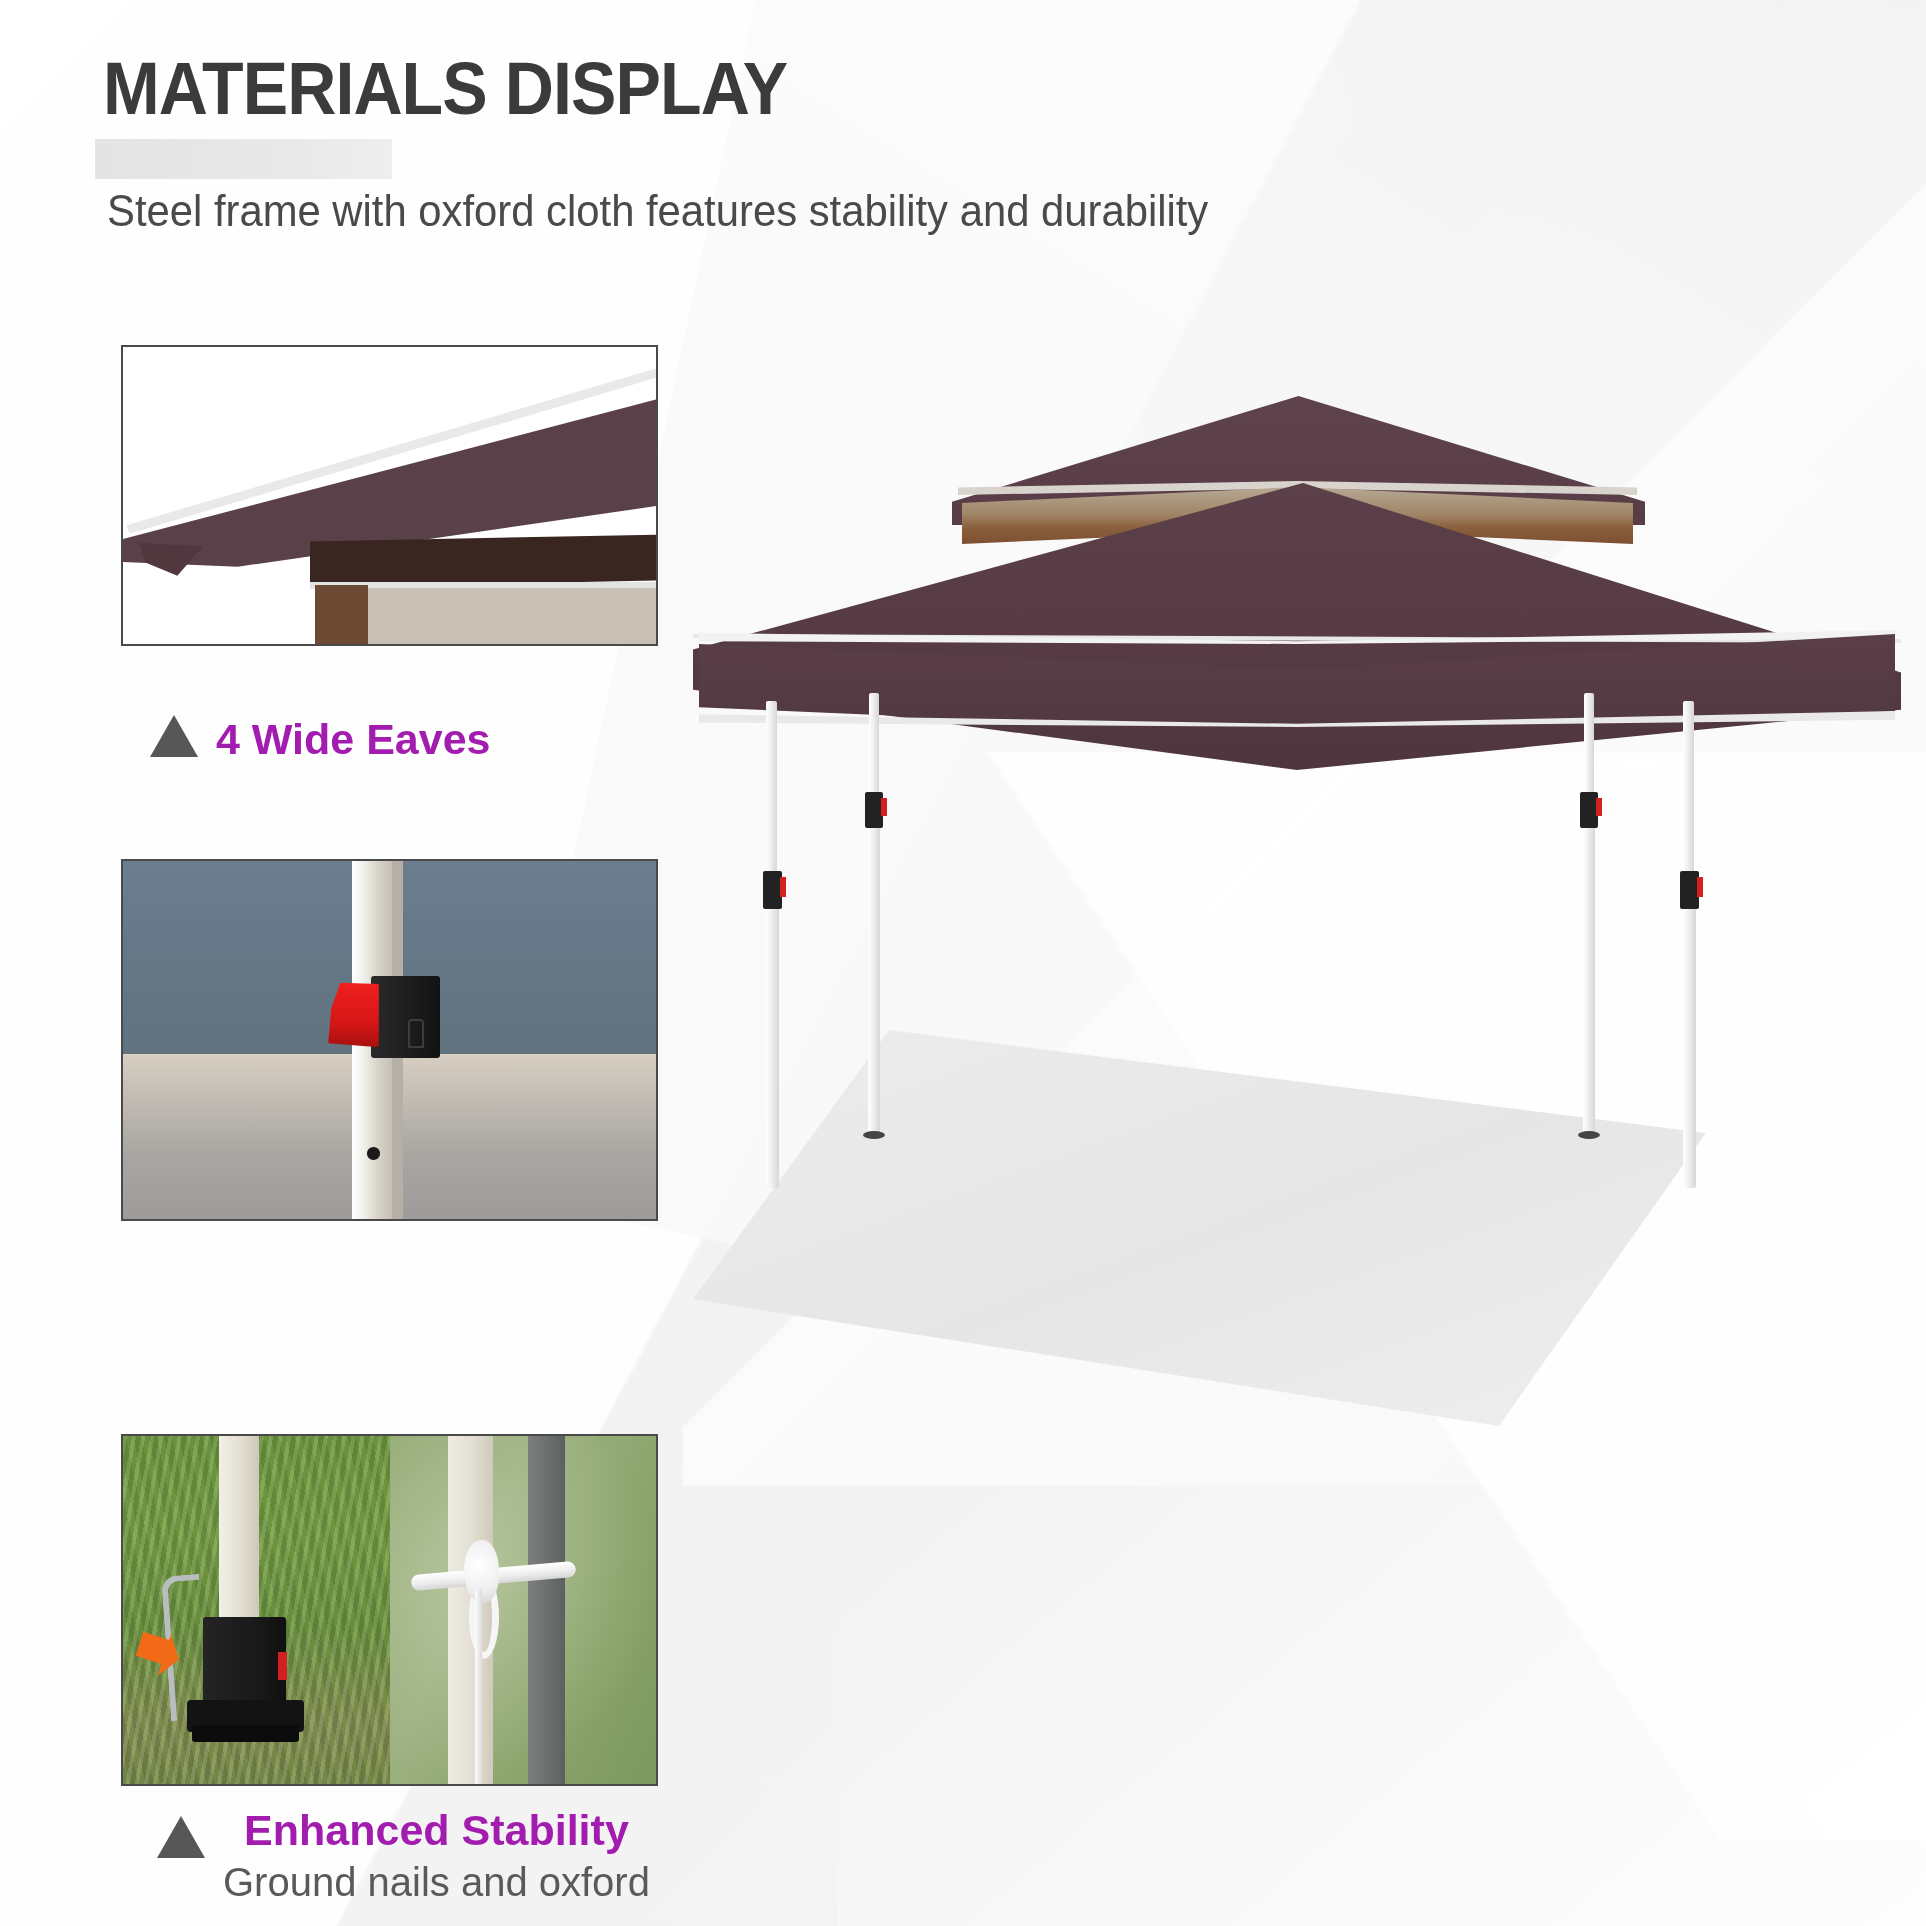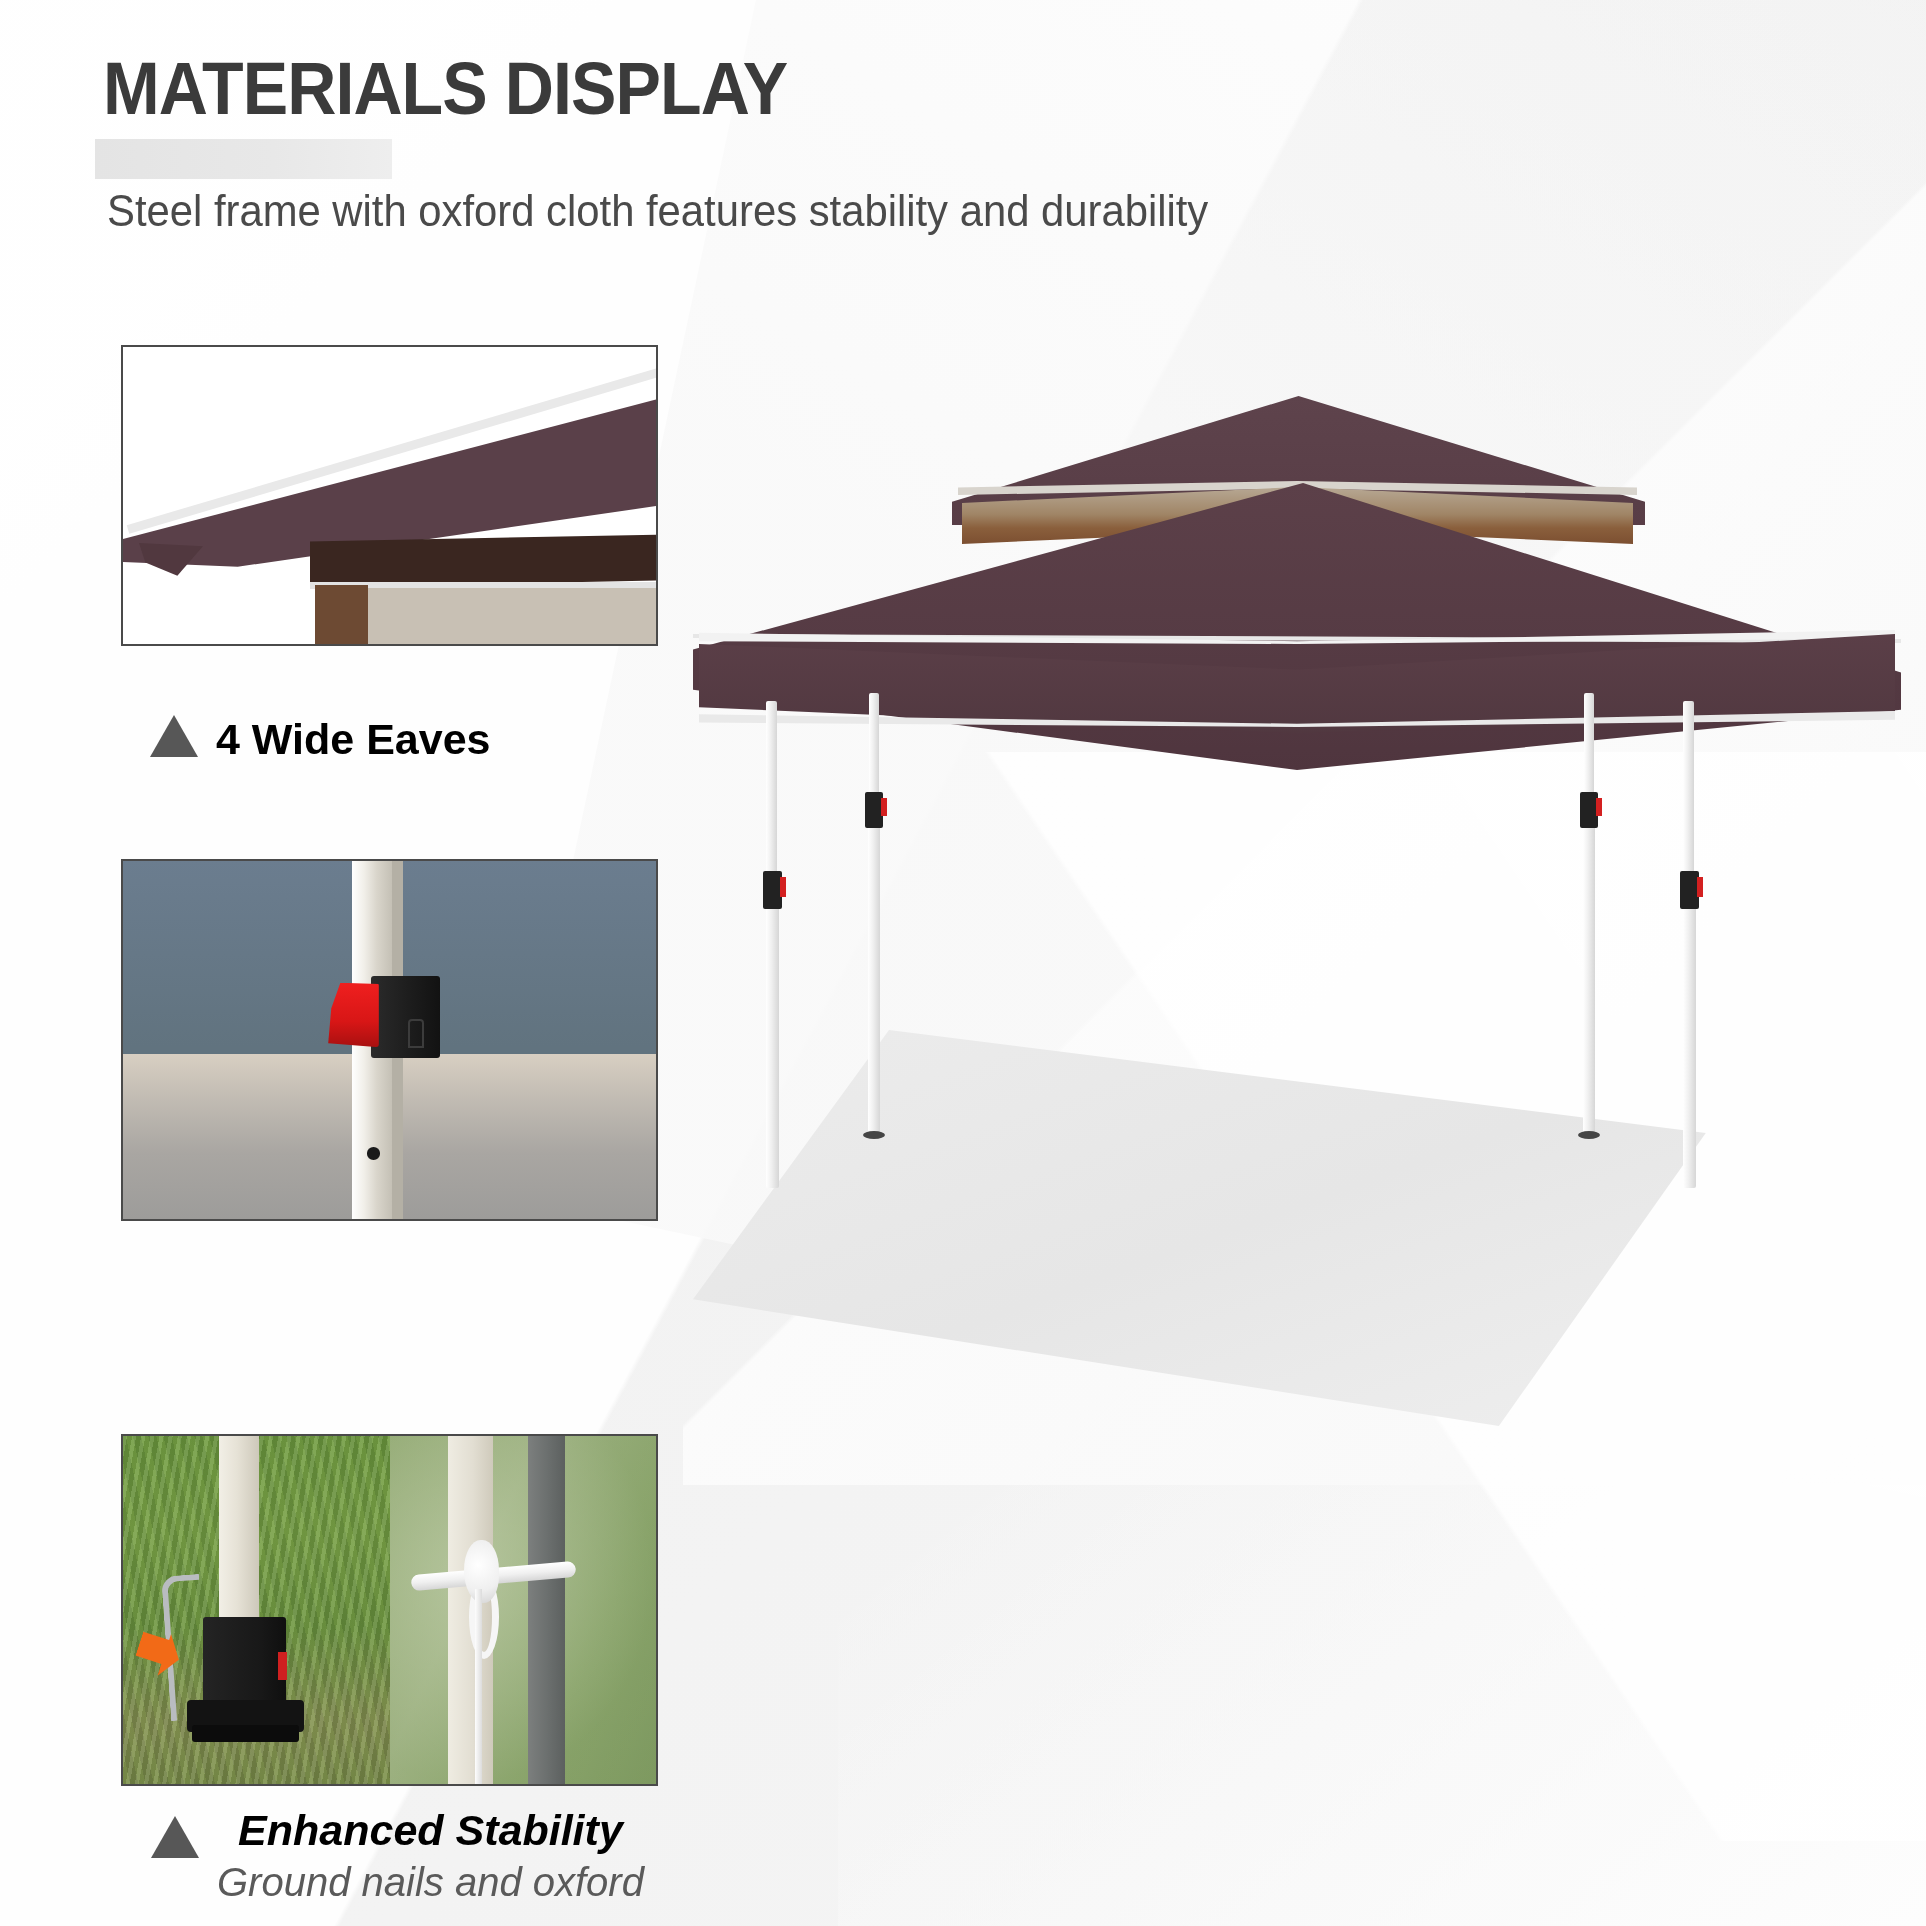--- a/index.html
+++ b/index.html
@@ -85,21 +85,21 @@
     width: 0; height: 0;
     border-left: 24px solid transparent;
     border-right: 24px solid transparent;
     border-bottom: 42px solid #575757;
     flex: 0 0 auto;
   }
   .cap-text { text-align: center; }
   .cap-title {
     font-size: 43px;
     font-weight: bold;
-    color: #000000;
+    color: #a21caf;
     line-height: 1.12;
     white-space: pre-line;
   }
   .cap-sub {
     font-size: 40px;
     font-weight: 300;
     color: #5a5a5a;
     line-height: 1.2;
     margin-top: 4px;
   }
@@ -393,21 +393,21 @@
         <div class="p3-r-blur"></div>
         <div class="p3-r-pole"></div>
         <div class="p3-r-pole2"></div>
         <div class="p3-rope-h"></div>
         <div class="p3-rope-loop"></div>
         <div class="p3-knot"></div>
         <div class="p3-rope-v"></div>
       </div>
     </div>
   </div>
-  <div class="caption" style="left:151px; top:1806px; width:535px;font-style:italic;">
+  <div class="caption" style="left:157px; top:1806px; width:535px;">
     <div class="tri" style="margin-top:10px;"></div>
     <div class="cap-text">
       <div class="cap-title">Enhanced Stability</div>
       <div class="cap-sub">Ground nails and oxford</div>
     </div>
   </div>
 
   <div class="hero">
     <div class="floor"></div>
 

